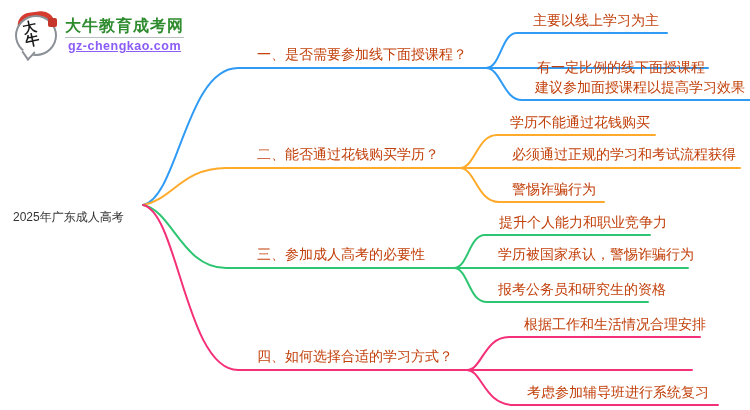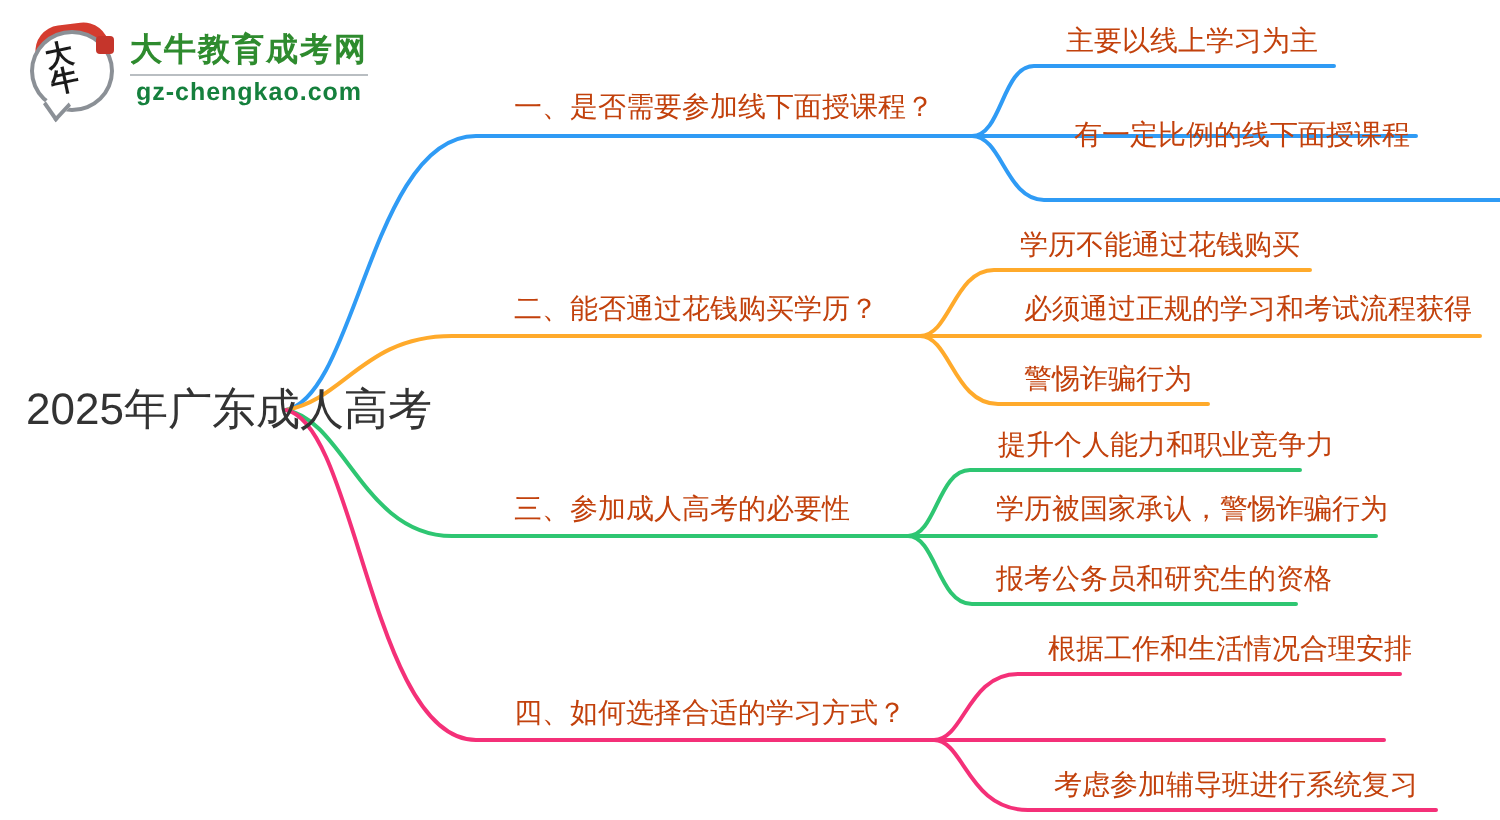--- a/index.html
+++ b/index.html
@@ -4,33 +4,33 @@
 <style>
   html,body{margin:0;padding:0;background:#fff;}
   .canvas{
     position:relative;width:750px;height:410px;background:#fff;overflow:hidden;
     font-family:"Liberation Sans","DejaVu Sans",sans-serif;
   }
   svg.links{position:absolute;left:0;top:0;}
   .node{
     position:absolute;white-space:nowrap;color:#c2410c;font-size:14px;line-height:17px;
   }
-  .root-label{font-size:22px;line-height:20px;color:#333;}
+  .root-label{font-size:12px;line-height:20px;color:#333;margin-top:12px;}
   
   .logo{position:absolute;left:14px;top:12px;display:flex;align-items:center;gap:7px;}
   .logo-icon{position:relative;width:44px;height:46px;}
   .bubble{position:absolute;left:1px;top:3px;width:38px;height:37px;border:2px solid #8b9096;border-radius:50%;background:#fff;}
   .hat{position:absolute;left:3px;top:0px;width:37px;height:15px;background:#d53c2f;border-radius:18px 18px 3px 3px;transform:rotate(-7deg);}
   .seal{position:absolute;right:1px;top:6px;width:9px;height:9px;background:#c5352b;border-radius:2px;}
   .tail{position:absolute;left:9px;bottom:0px;width:9px;height:9px;background:#fff;border-right:2px solid #8b9096;border-bottom:2px solid #8b9096;transform:rotate(55deg) skew(12deg);}
   .icon-text{position:absolute;left:10px;top:9px;width:15px;font-size:14px;line-height:13px;font-weight:bold;color:#1a1a1a;transform:rotate(-12deg);word-break:break-all;}
   .logo-text{display:flex;flex-direction:column;text-align:center;}
   .brand{font-size:16px;font-weight:bold;color:#2e8b2e;letter-spacing:1px;line-height:19px;}
   .brand-divider{height:1px;background:#b9bec2;margin:2px 0 1px 0;}
-  .domain{font-size:12.5px;font-weight:bold;color:#15803d;letter-spacing:0.5px;line-height:15px;}
+  .domain{font-size:12.5px;font-weight:bold;color:#8b5cf6;letter-spacing:0.5px;line-height:15px;text-decoration:underline;}
 </style>
 </head>
 <body>
 
 <div class="canvas">
 
   <svg class="links" width="750" height="410" viewBox="0 0 750 410" fill="none" stroke-width="2" stroke-linecap="round">
 
     <path d="M143,205 C178,198 186,68 238,68 L708,68" stroke="#2F9BF5"></path>
     <path d="M486,68 C501,68 501,33 517,33 L667,33" stroke="#2F9BF5"></path>
@@ -66,20 +66,21 @@
 
   <div class="node root-label" style="left:13px;top:195px;">2025年广东成人高考</div>
 
   <div class="node" style="left:257px;top:46px;font-family:Liberation Serif, serif;">一、是否需要参加线下面授课程？</div>
   <div class="node" style="left:257px;top:146px;">二、能否通过花钱购买学历？</div>
   <div class="node" style="left:257px;top:246px;">三、参加成人高考的必要性</div>
   <div class="node" style="left:257px;top:348px;">四、如何选择合适的学习方式？</div>
 
   <div class="node" style="left:533px;top:12px;">主要以线上学习为主</div>
   <div class="node" style="left:537px;top:59px;text-align:center;">有一定比例的线下面授课程</div>
+  <div class="node" style="left:535px;top:79px;">建议参加面授课程以提高学习效果</div>
 
   <div class="node" style="left:510px;top:114px;">学历不能通过花钱购买</div>
   <div class="node" style="left:512px;top:146px;">必须通过正规的学习和考试流程获得</div>
   <div class="node" style="left:512px;top:181px;">警惕诈骗行为</div>
 
   <div class="node" style="left:499px;top:214px;">提升个人能力和职业竞争力</div>
   <div class="node" style="left:498px;top:246px;">学历被国家承认，警惕诈骗行为</div>
   <div class="node" style="left:498px;top:281px;">报考公务员和研究生的资格</div>
 
   <div class="node" style="left:524px;top:316px;">根据工作和生活情况合理安排</div>

